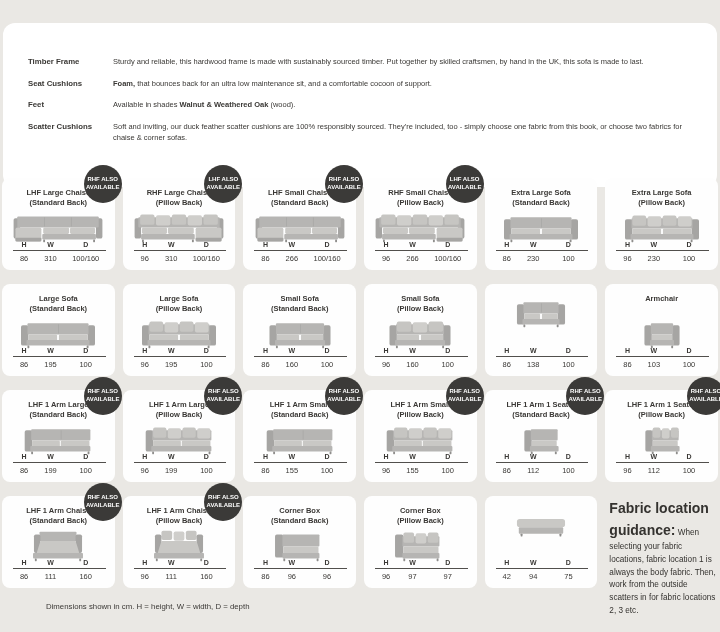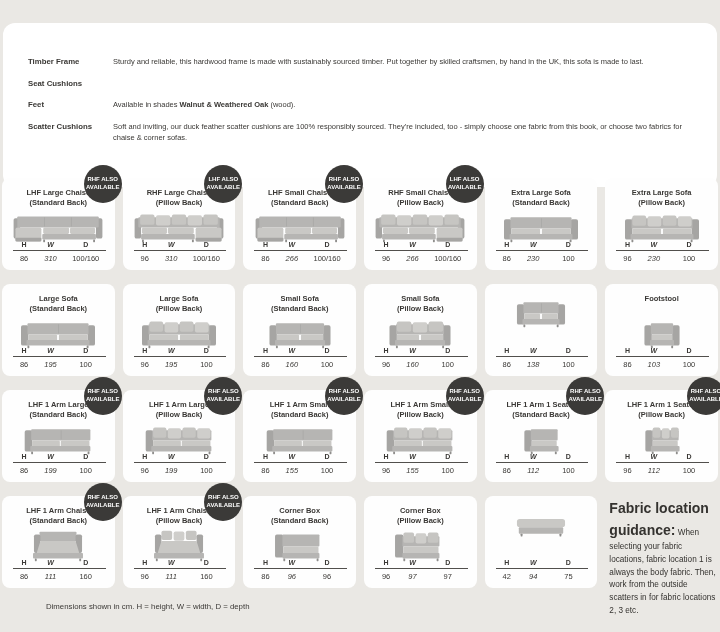--- a/index.html
+++ b/index.html
@@ -27,21 +27,21 @@
   .card{
     position:relative;background:#fefefe;border-radius:8px;height:92px;
     text-align:center;box-sizing:border-box;padding-top:10px;
   }
   .card-title{font-weight:bold;font-size:7.5px;line-height:1.35;height:21px;}
   .card-img{height:37px;display:flex;align-items:center;justify-content:center;}
   .dims{position:absolute;left:11px;right:9px;bottom:7px;}
   .dims-head{display:flex;font-weight:bold;font-size:7px;padding-bottom:2px;border-bottom:1.4px solid #514f4c;}
   .dims-vals{display:flex;font-size:7.5px;margin-top:3px;}
   .dims span{display:block;text-align:center;}
-  .col-h{width:24%;}.col-w{width:33%;font-style:italic;}.col-d{width:43%;}
+  .col-h{width:24%;}.col-w{width:33%;}.col-d{width:43%;}
   .badge{
     position:absolute;top:-13px;right:-7px;width:38px;height:38px;border-radius:50%;
     background:#3b3a38;color:#ffffff;font-weight:bold;font-size:6px;line-height:1.3;
     display:flex;align-items:center;justify-content:center;text-align:center;
     z-index:3;padding:3px;box-sizing:border-box;
   }
   .guidance{font-size:8.2px;line-height:1.55;padding:2px 2px 0 4px;color:#34322f;}
   .guidance b{font-size:14px;}
   .footer-note{position:absolute;left:26px;top:602px;font-size:7.8px;padding-left:20px;}
 </style>
@@ -49,20 +49,21 @@
 <body>
 
 <div class="specs-panel">
   <div id="specs-rows">
       <div class="spec-row">
         <div class="spec-label">Timber Frame</div>
         <div class="spec-desc">Sturdy and reliable, this hardwood frame is made with sustainably sourced timber. Put together by skilled craftsmen, by hand in the UK, this sofa is made to last.</div>
       </div>
       <div class="spec-row">
         <div class="spec-label">Seat Cushions</div>
+        <div class="spec-desc"><b>Foam,</b> that bounces back for an ultra low maintenance sit, and a comfortable cocoon of support.</div>
       </div>
       <div class="spec-row">
         <div class="spec-label">Feet</div>
         <div class="spec-desc">Available in shades <b>Walnut &amp; Weathered Oak</b> (wood).</div>
       </div>
       <div class="spec-row">
         <div class="spec-label">Scatter Cushions</div>
         <div class="spec-desc">Soft and inviting, our duck feather scatter cushions are 100% responsibly sourced. They’re included, too - simply choose one fabric from this book, or choose two fabrics for chaise &amp; corner sofas.</div>
       </div>
     </div>
@@ -404,21 +405,21 @@
           <span class="col-d">D</span>
         </div>
         <div class="dims-vals">
           <span class="col-h">86</span>
           <span class="col-w">138</span>
           <span class="col-d">100</span>
         </div>
       </div>
     </div>
     <div class="card">
-      <div class="card-title">Footstool</div>
+      <div class="card-title">Armchair</div>
       <div class="card-img">
         <svg viewBox="0 0 100 40" width="100" height="37">
           <rect x="31" y="11" width="8" height="22" rx="2" fill="#a6a5a3"></rect>
           <rect x="61" y="11" width="8" height="22" rx="2" fill="#a6a5a3"></rect>
           <rect x="38" y="9" width="24" height="12" rx="1" fill="#b6b5b3"></rect>
           <rect x="39" y="21" width="22" height="7" rx="1.5" fill="#c9c8c5"></rect>
           <rect x="37" y="27" width="26" height="6" rx="1" fill="#b6b5b3"></rect>
           <rect x="38" y="33" width="2" height="3" rx="0.5" fill="#8f8e8c"></rect>
           <rect x="60" y="33" width="2" height="3" rx="0.5" fill="#8f8e8c"></rect>
         </svg>

